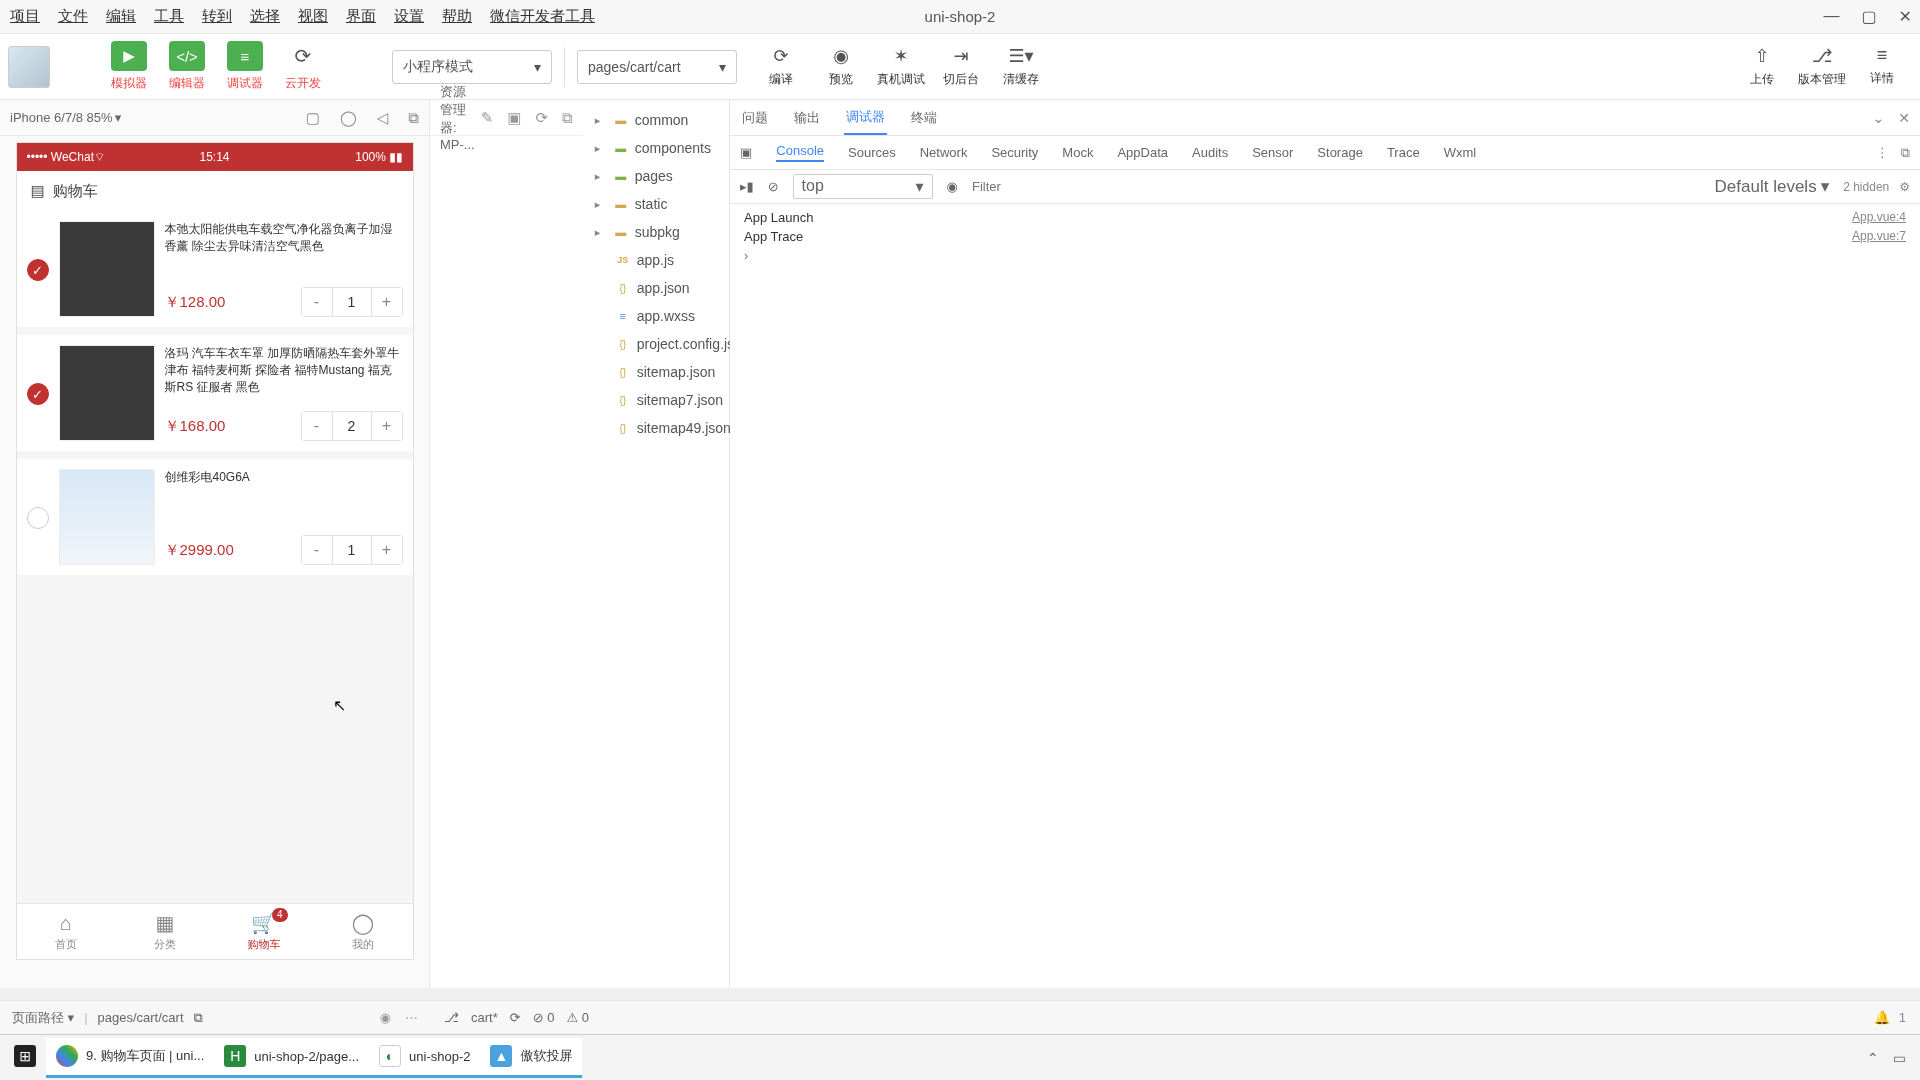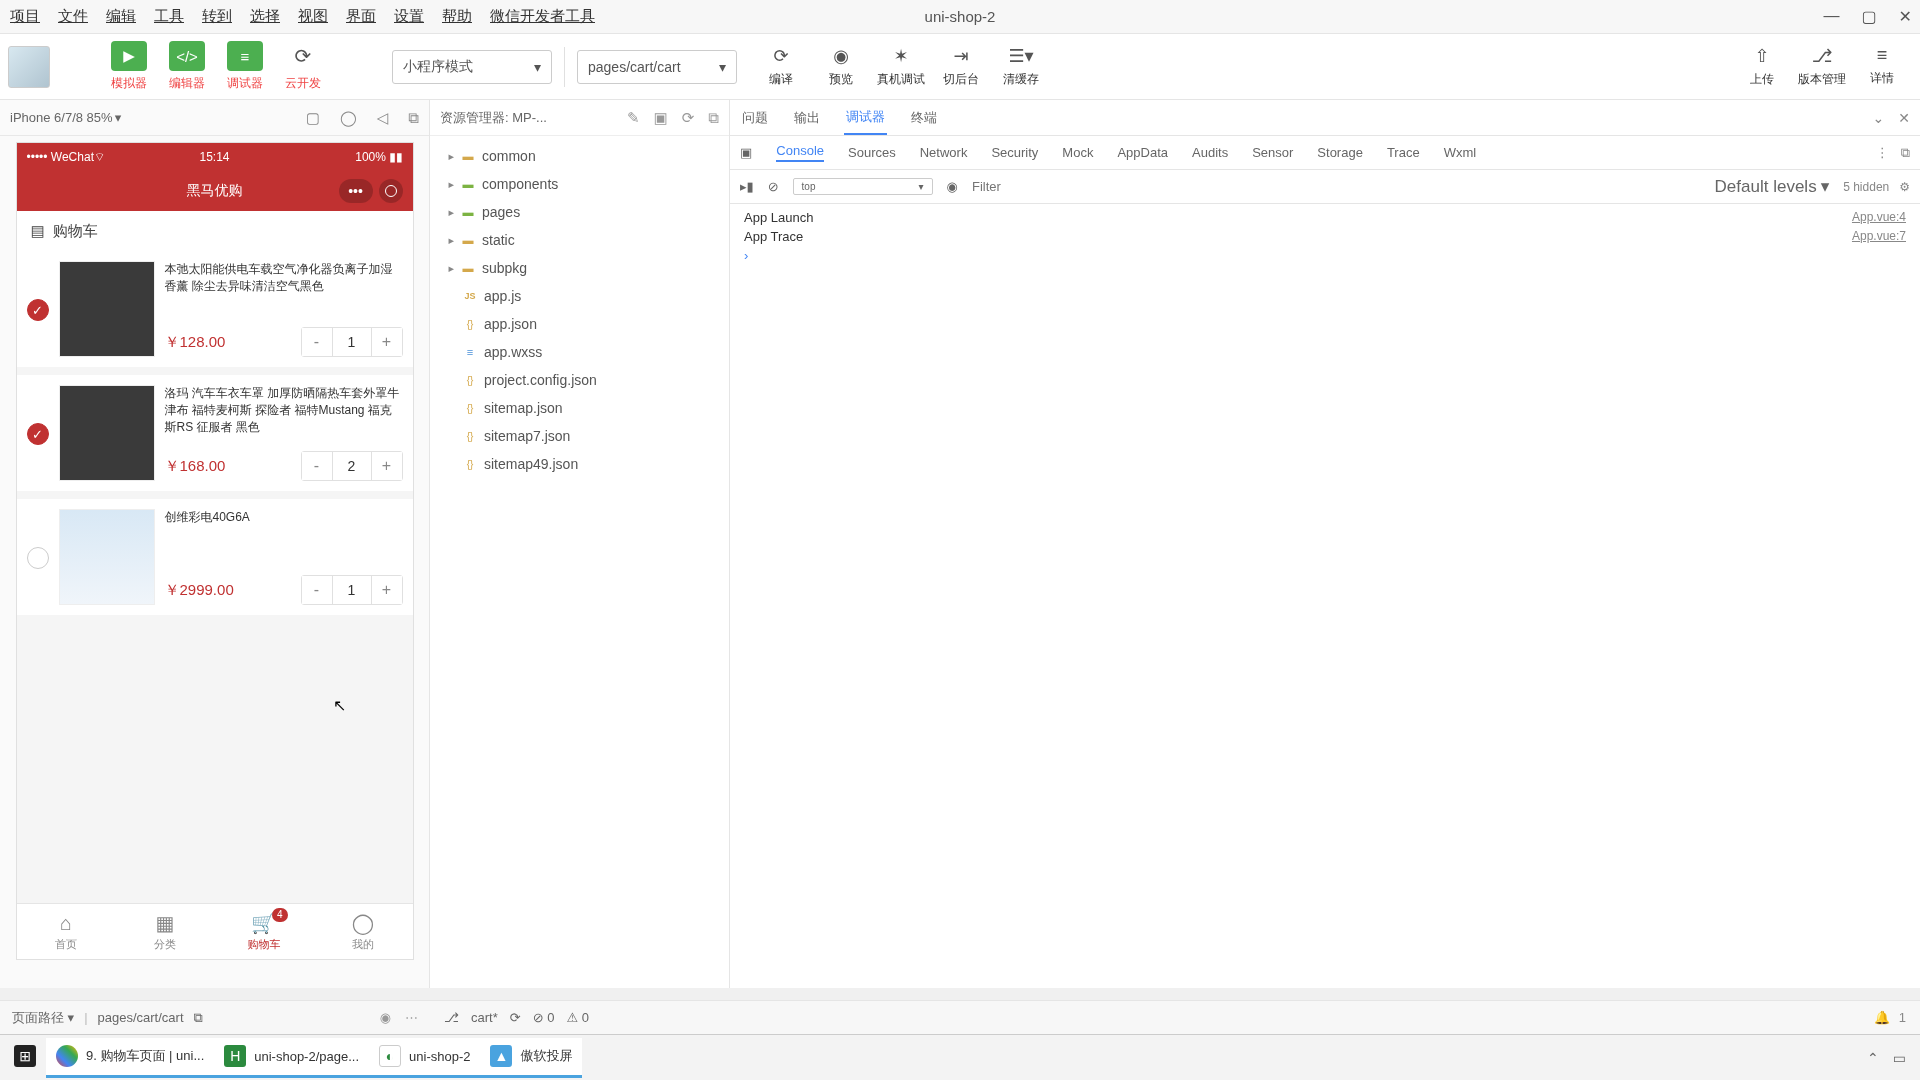--- a/index.html
+++ b/index.html
@@ -63,21 +63,21 @@
 .qty { display: flex; align-items: center; border: 1px solid #e0e0e0; border-radius: 3px; height: 30px; }
 .qty button { width: 30px; height: 100%; border: none; background: #fff; font-size: 16px; color: #888; }
 .qty .qv { width: 40px; text-align: center; border-left: 1px solid #e0e0e0; border-right: 1px solid #e0e0e0; height: 100%; line-height: 28px; font-size: 14px; }
 .tabbar { height: 56px; border-top: 1px solid #e5e5e5; display: flex; background: #fff; }
 .tabbar .tab { flex: 1; display: flex; flex-direction: column; align-items: center; justify-content: center; gap: 2px; font-size: 11px; color: #888; position: relative; }
 .tabbar .tab.active { color: #c03131; }
 .tabbar .tab .ti { font-size: 20px; }
 .badge { position: absolute; top: 4px; right: 26px; background: #c03131; color: #fff; font-size: 10px; border-radius: 8px; padding: 0 5px; line-height: 14px; }
 
 
-.exp-col { width: 300px; background: #fff; border-right: 1px solid #e5e5e5; display: flex; flex-direction: column; text-align: right; }
+.exp-col { width: 300px; background: #fff; border-right: 1px solid #e5e5e5; display: flex; flex-direction: row; }
 .exp-hdr { height: 36px; display: flex; align-items: center; padding: 0 10px; font-size: 13px; color: #666; border-bottom: 1px solid #eee; gap: 6px; }
 .exp-hdr .eh-icons { margin-left: auto; display: flex; gap: 14px; color: #999; font-size: 15px; }
 .tree { padding: 6px 8px; font-size: 14px; }
 .tree-row { display: flex; align-items: center; height: 28px; gap: 6px; color: #555; padding-left: 4px; }
 .tree-row .arr { width: 12px; font-size: 11px; color: #888; }
 .tree-row.file { padding-left: 24px; }
 .fico { width: 16px; height: 14px; display: inline-flex; align-items: center; justify-content: center; font-size: 11px; }
 .fico.folder { color: #d4a84b; }
 .fico.folder::before { content:"▬"; }
 .fico.folder.green { color: #7cb342; }
@@ -90,21 +90,21 @@
 
 
 .dev-col { flex: 1; background: #fff; display: flex; flex-direction: column; }
 .dev-tabs { height: 36px; display: flex; align-items: center; border-bottom: 1px solid #e5e5e5; padding: 0 10px; gap: 22px; font-size: 13px; color: #666; }
 .dev-tabs .dt { padding: 0 2px; height: 100%; display: flex; align-items: center; }
 .dev-tabs .dt.active { color: #4285f4; border-bottom: 2px solid #4285f4; }
 .dev-tabs .dt-right { margin-left: auto; display: flex; gap: 14px; color: #888; font-size: 14px; }
 .dev-sub { height: 34px; display: flex; align-items: center; border-bottom: 1px solid #e5e5e5; padding: 0 10px; gap: 24px; font-size: 13px; color: #666; }
 .dev-sub .ds.active { color: #4285f4; border-bottom: 2px solid #4285f4; padding-bottom: 2px; }
 .dev-filter { height: 34px; display: flex; align-items: center; border-bottom: 1px solid #e5e5e5; padding: 0 10px; gap: 14px; font-size: 13px; color: #666; }
-.dev-filter .ctx { border: 1px solid #ccc; padding: 2px 8px; border-radius: 2px; min-width: 140px; display: flex; justify-content: space-between; font-size: 10px; }
+.dev-filter .ctx { border: 1px solid #ccc; padding: 2px 8px; border-radius: 2px; min-width: 140px; display: flex; justify-content: space-between; font-size: 16px; }
 .dev-filter input { border: none; outline: none; font-size: 13px; flex: 1; }
 .dev-filter .lvl { display: flex; align-items: center; gap: 4px; font-size: 17px; }
 .dev-filter .hid { margin-left: auto; font-size: 12px; color: #888; display:flex; align-items:center; gap:10px; }
 .console-body { flex: 1; padding: 4px 14px; font-family: Consolas, monospace; font-size: 13px; }
 .log-row { display: flex; justify-content: space-between; padding: 2px 0; }
 .log-row .src { color: #888; text-decoration: underline; font-size: 12px; }
 .prompt { color: #4285f4; padding: 2px 0; }
 
 
 .status-sim { position: fixed; left: 0; bottom: 46px; width: 430px; height: 34px; background: #f7f7f7; border-top: 1px solid #e5e5e5; display: flex; align-items: center; padding: 0 12px; font-size: 13px; color: #666; gap: 10px; }
@@ -230,27 +230,20 @@
         <span>⧉</span>
       </div>
     </div>
     <div class="phone-wrap">
       <div class="phone">
         <div class="statusbar-wrap">
           <div class="statusbar">
             <span><span>••••• WeChat</span><span>⌔</span></span>
             <span class="sb-mid">15:14</span>
             <span><span>100%</span> <span>▮▮</span></span>
-          </div>
-        </div>
-        <div class="navbar">
-          <span>黑马优购</span>
-          <div class="cap">
-            <div class="pill">•••</div>
-            <div class="circ"></div>
           </div>
         </div>
         <div class="section-hdr">
           <span>▤</span>
           <span>购物车</span>
         </div>
         <div class="cart-body">
           <div class="cart-item">
             <div class="chk on">✓</div>
             <div class="pimg dark"></div>
@@ -423,21 +416,21 @@
           <span>top</span>
           <span>▾</span>
         </div>
       <span>◉</span>
       <input placeholder="Filter" style="">
       <div class="lvl">
           <span>Default levels</span>
           <span>▾</span>
         </div>
       <div class="hid">
-        <span>5 hidden</span>
+        <span>2 hidden</span>
         <span>⚙</span>
       </div>
     </div>
     <div class="console-body">
       <div class="log-row">
           <span>App Launch</span>
           <span class="src">App.vue:4</span>
         </div>
       <div class="log-row">
           <span>App Trace</span>

